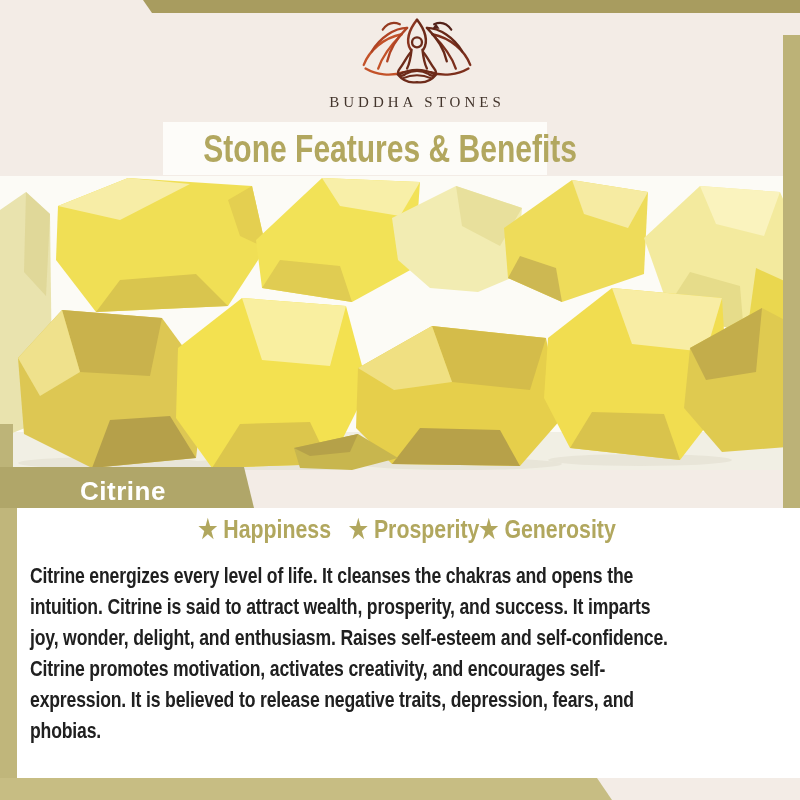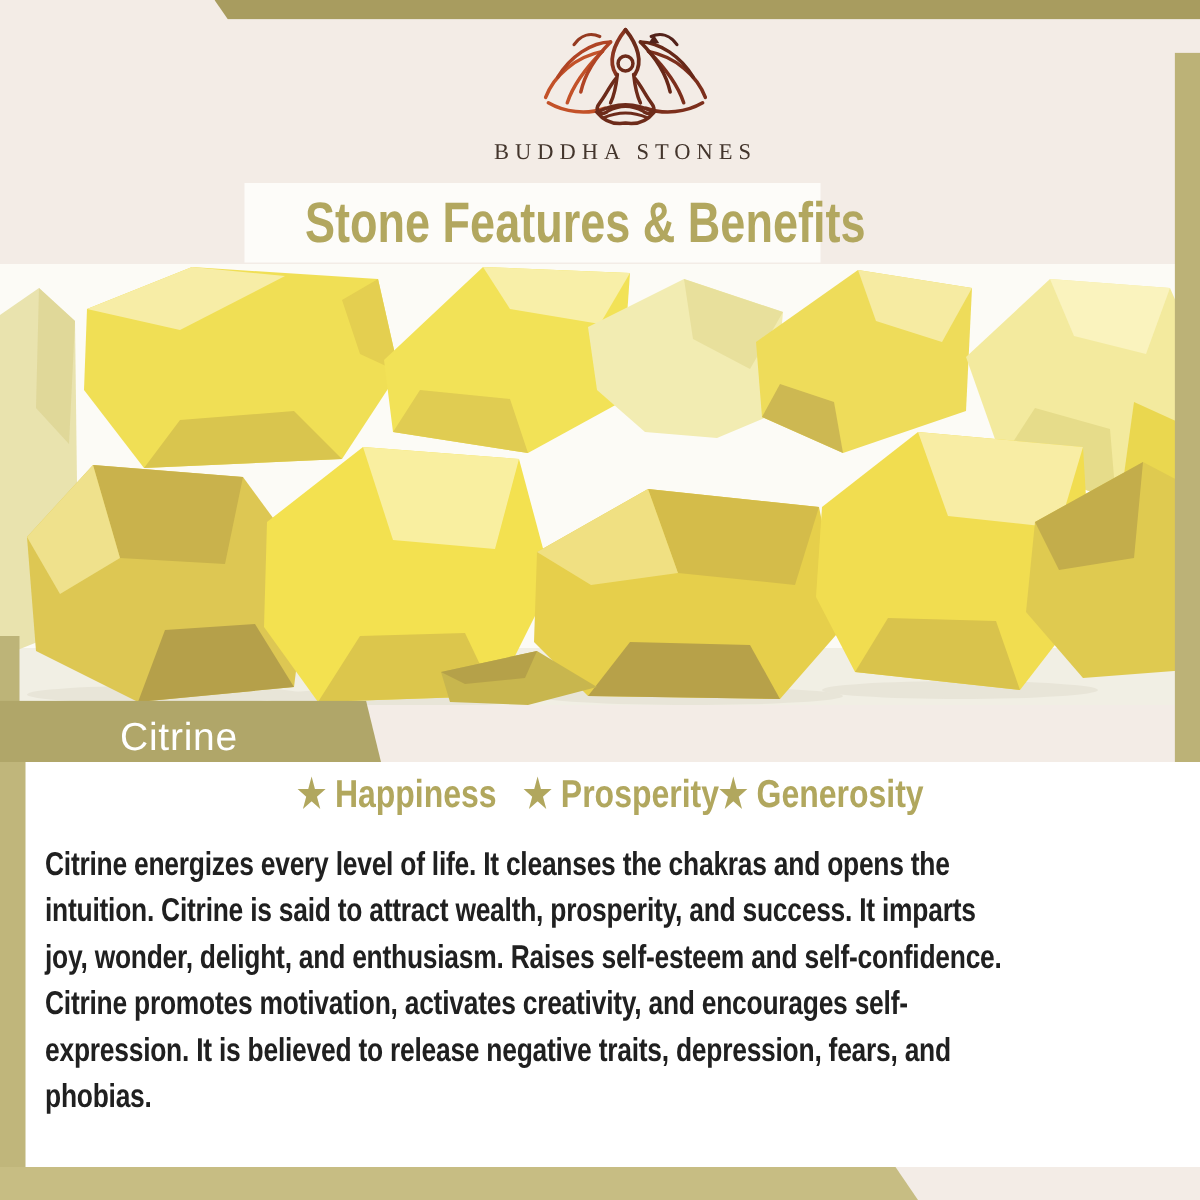--- a/index.html
+++ b/index.html
@@ -31,21 +31,21 @@
     clip-path:polygon(0 0,100% 0,100% 548px,8px 557px,0 542px);}
   .left-strip-upper{left:0;top:424px;width:13px;height:44px;background:#bdb478;}
   .left-strip-lower{left:0;top:508px;width:17px;height:270px;background:#c0b67b;}
 
   
   .white-area{left:0;top:508px;width:800px;height:270px;background:#ffffff;}
 
   
   .citrine-banner{left:0;top:467px;width:254px;height:41px;background:#b0a669;
     clip-path:polygon(0 0,244px 0,254px 41px,0 41px);}
-  .citrine-label{left:80px;top:476px;width:170px;font-size:26px;font-weight:400;
+  .citrine-label{left:80px;top:476px;width:170px;font-size:26px;font-weight:700;
     color:#ffffff;letter-spacing:0.5px;white-space:nowrap;}
 
   
   .benefits-line{left:20px;top:512px;width:774px;height:34px;line-height:34px;
     text-align:center;font-size:26px;font-weight:700;color:#b1a75e;white-space:pre;
     transform:scaleX(0.82);transform-origin:center;}
 
   
   .description{left:30px;top:560px;width:770px;color:#202020;font-weight:700;
     font-size:22px;line-height:31px;transform:scaleX(0.8);transform-origin:left top;}

